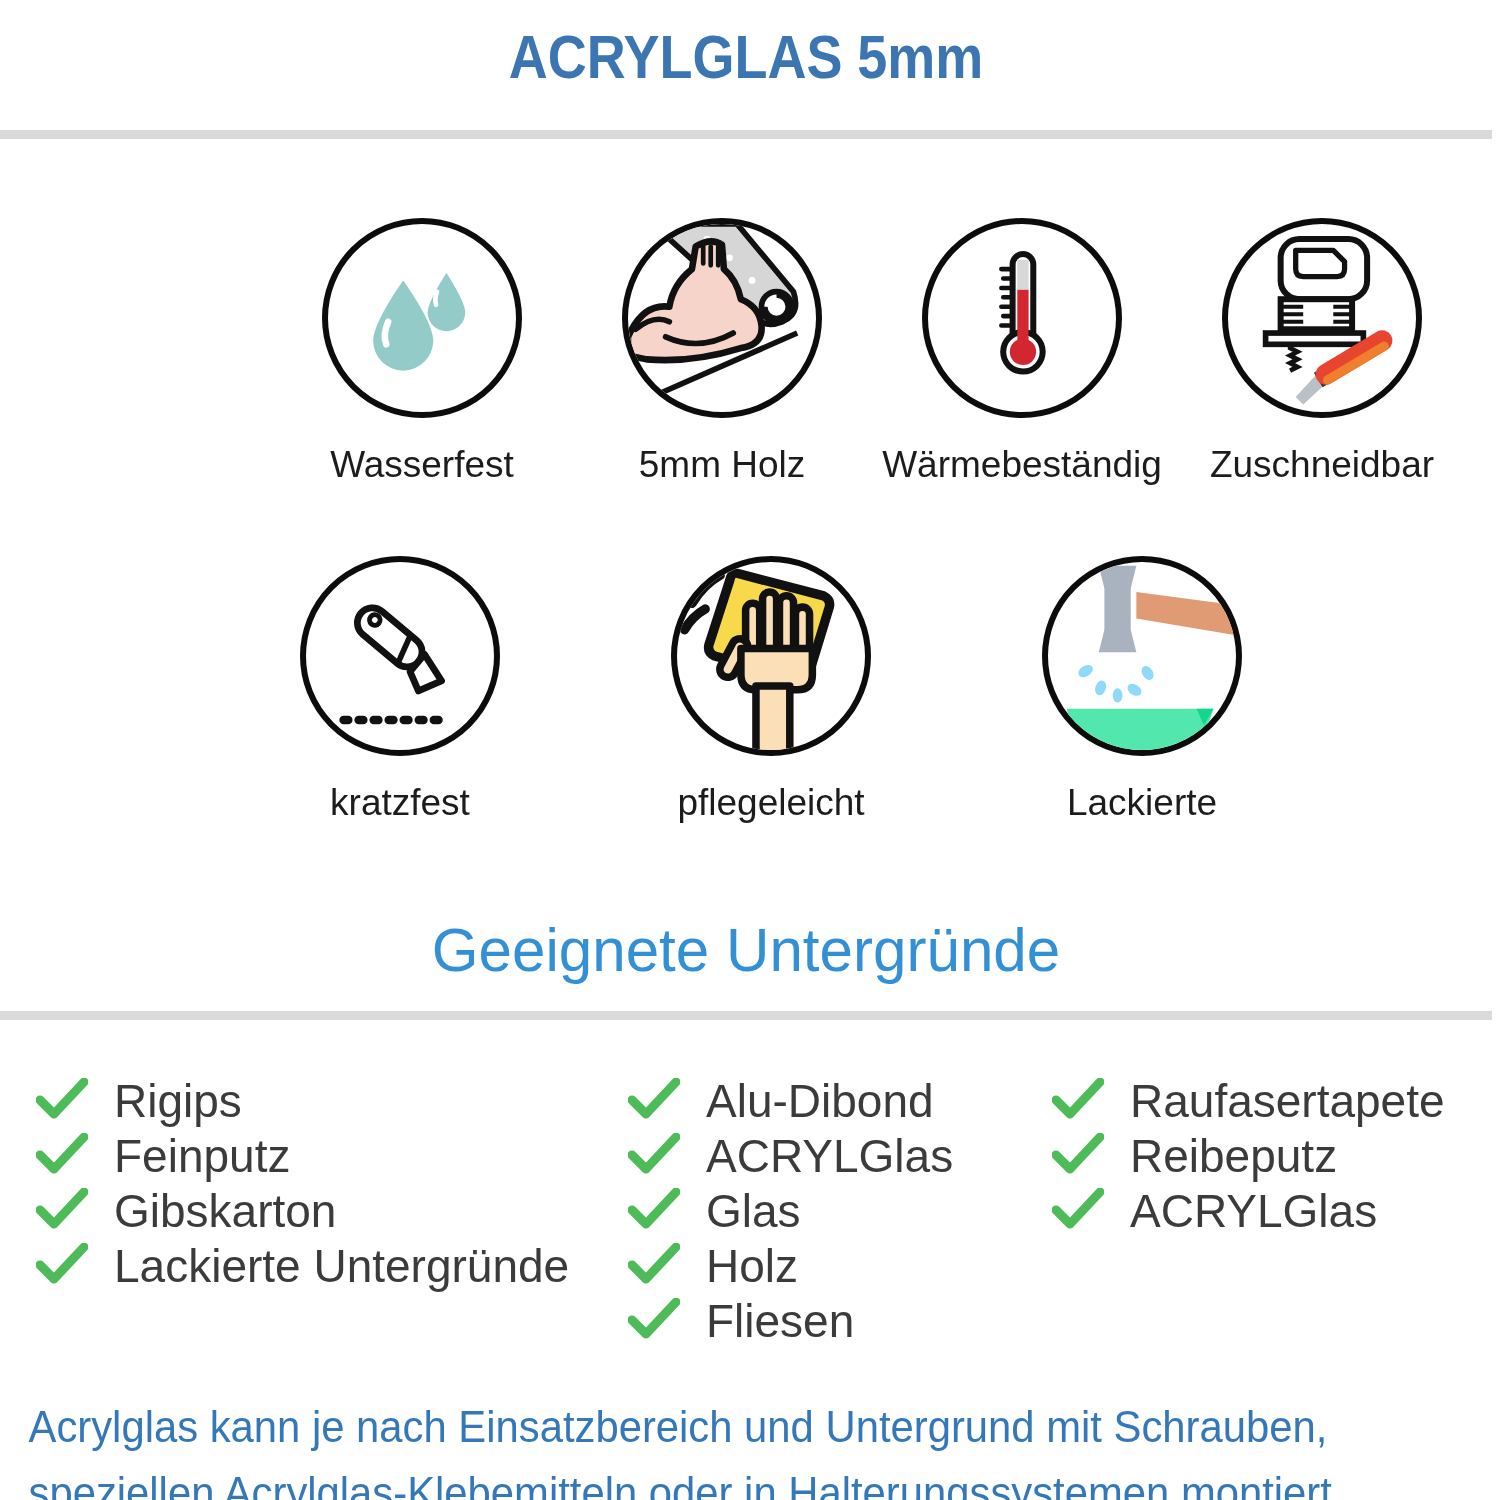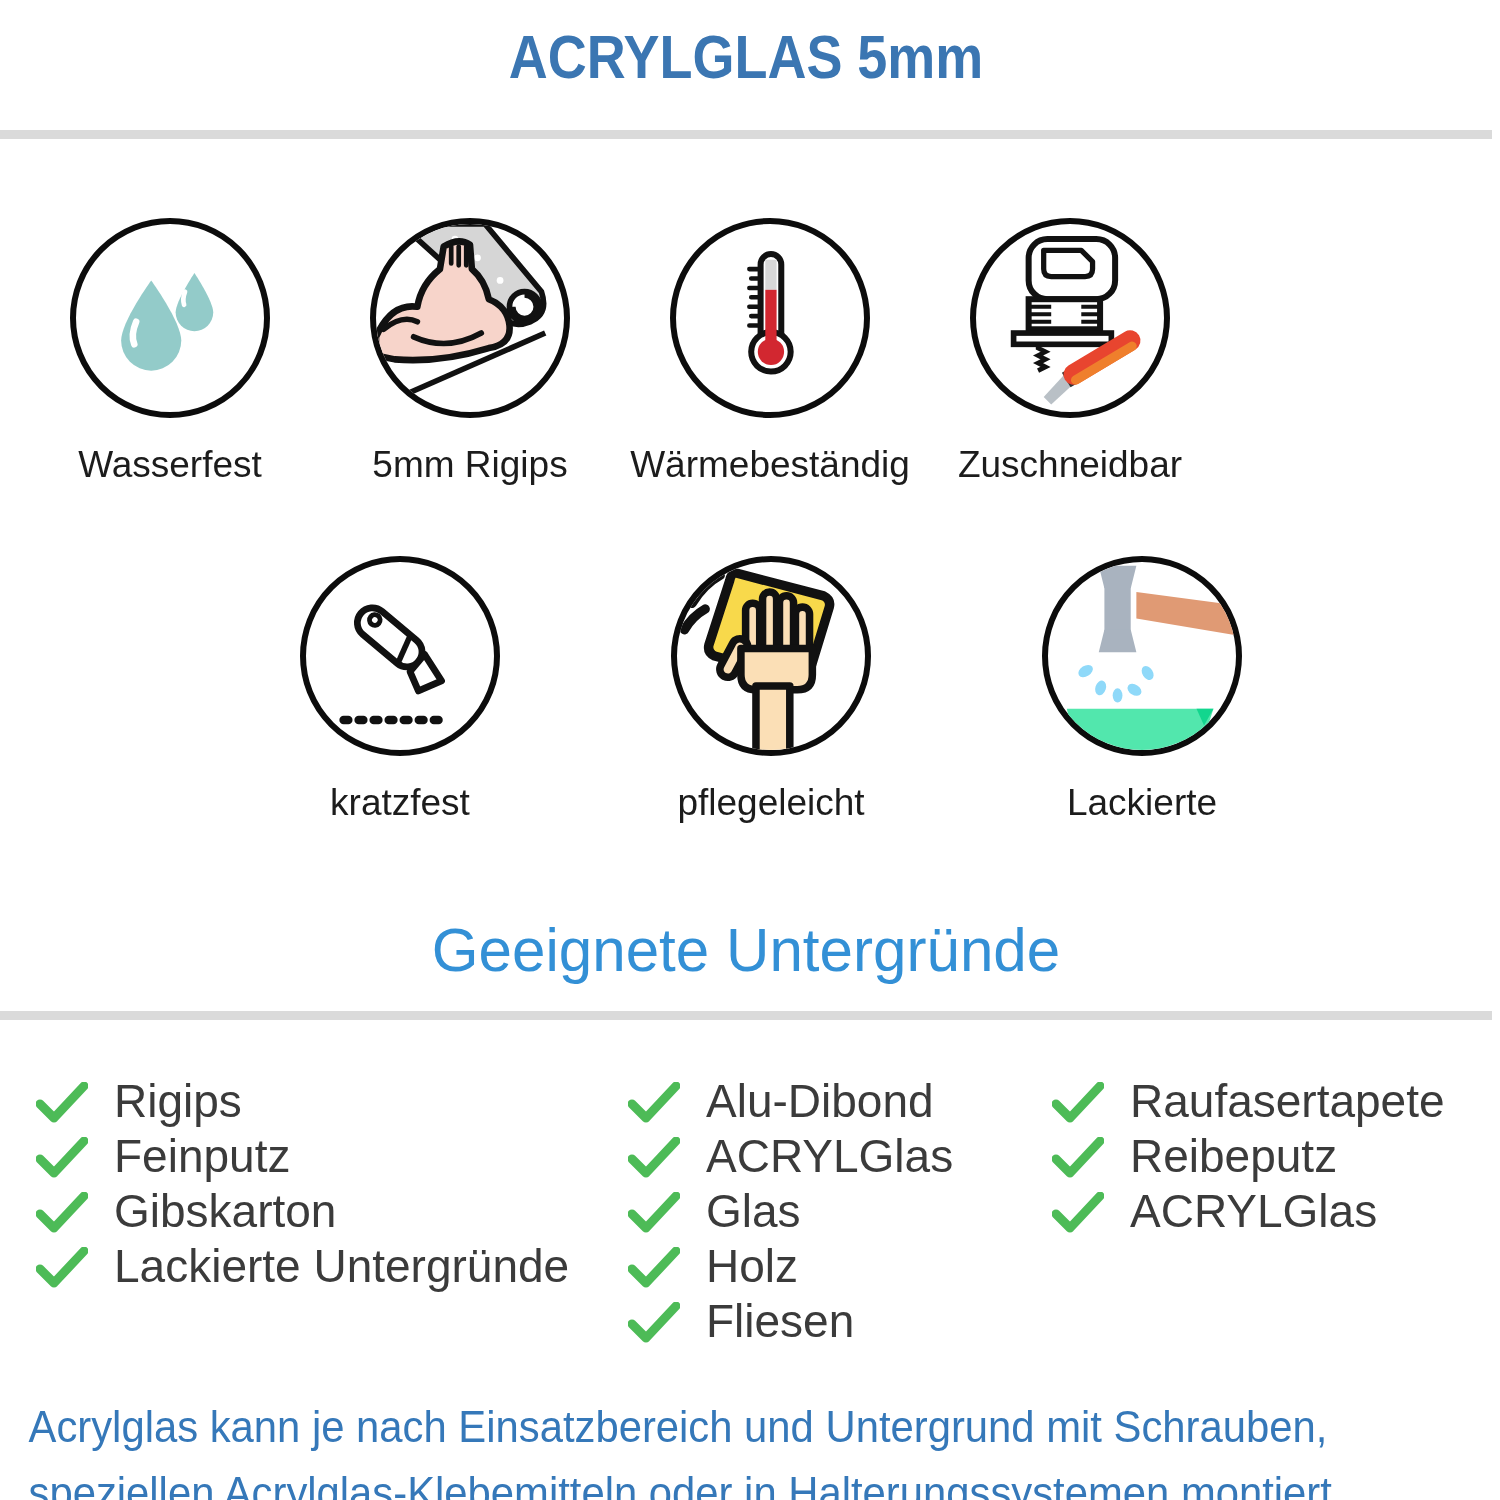--- a/index.html
+++ b/index.html
@@ -9,21 +9,21 @@
   }
   .title{
     margin:0;padding-top:26px;text-align:center;
     font-size:62px;font-weight:bold;line-height:1;color:#3b76b2;
     transform:scaleX(.87);
   }
   .bar{height:9px;background:#dadada;width:100%;}
   .bar-top{margin-top:42px;}
   .bar-mid{margin-top:30px;}
   .features{display:flex;}
-  .row1{justify-content:flex-start;padding:0 20px;margin-top:79px;}
+  .row1{justify-content:flex-end;padding:0 20px;margin-top:79px;}
   .row2{justify-content:center;gap:71px;margin-top:68px;margin-left:50px;}
   .feature{width:300px;flex:0 0 auto;}
   .circle{
     width:200px;height:200px;margin:0 auto;box-sizing:border-box;
     border:6px solid #0c0c0c;border-radius:50%;overflow:hidden;
     display:flex;align-items:center;justify-content:center;background:#fff;
   }
   .circle svg{display:block;width:188px;height:188px;}
   .feature-label{
     margin-top:24px;text-align:center;font-size:37px;line-height:1.25;color:#1c1c1c;
@@ -32,21 +32,21 @@
   .section-title{
     margin:0;padding-top:92px;text-align:center;
     font-size:62px;font-weight:normal;line-height:1;color:#3390d6;
     transform:scaleX(.97);
   }
   .substrates{display:flex;align-items:flex-start;padding-left:36px;margin-top:58px;}
   .col{display:flex;flex-direction:column;gap:9px;}
   .col-1{width:592px;}
   .col-2{width:424px;}
   .col-3{flex:1;}
-  .item{display:flex;align-items:flex-end;gap:26px;height:46px;}
+  .item{display:flex;align-items:flex-start;gap:26px;height:46px;}
   .item .check{flex:0 0 auto;}
   .item span{font-size:46px;line-height:46px;color:#3b3b3b;white-space:nowrap;}
   .note{
     margin:50px 0 0 0;padding-left:30px;
     font-size:44px;line-height:1.5;color:#3578b9;
     white-space:pre-line;transform:scaleX(.95);transform-origin:left top;
   }
 </style>
 </head>
 <body>
@@ -79,21 +79,21 @@
           <circle cx="42" cy="8" r="1.8" fill="#fff"></circle>
             <circle cx="54" cy="18" r="1.8" fill="#fff"></circle>
             <circle cx="66" cy="30" r="1.8" fill="#fff"></circle>
           <path d="M8,94 L90,58" stroke="#111" stroke-width="3" fill="none"></path>
           <path d="M0,60 Q8,42 22,44 Q24,32 34,24 L36,12 Q44,7 50,11 L51,24 Q58,30 60,40 Q70,44 71,54 Q72,64 60,66 Q34,74 10,72 L0,70 Z" fill="#f7d4ca" stroke="#111" stroke-width="3.5" stroke-linejoin="round"></path>
           <path d="M40,12 L40,21 M44,12 L44,22 M48,12 L48,22" stroke="#111" stroke-width="2.5" stroke-linecap="round"></path>
           <path d="M4,56 Q14,48 22,52" stroke="#111" stroke-width="3" fill="none" stroke-linecap="round"></path>
           <path d="M20,60 Q38,68 56,58" stroke="#111" stroke-width="3" fill="none" stroke-linecap="round"></path>
         </svg>
       </div>
-      <div class="feature-label">5mm Rigips</div>
+      <div class="feature-label">5mm Holz</div>
     </div>
 
     <div class="feature">
       <div class="circle">
         <svg viewBox="0 0 100 100">
           <rect x="45" y="16" width="11" height="48" rx="5.5" fill="#ffffff" stroke="#111" stroke-width="3.2"></rect>
           <circle cx="50.5" cy="68" r="10.5" fill="#ffffff" stroke="#111" stroke-width="3.2"></circle>
           <rect x="47.5" y="19" width="6" height="16" fill="#d8d8d8"></rect>
           <rect x="47.5" y="35" width="6" height="32" fill="#d22730"></rect>
           <circle cx="50.5" cy="68" r="7" fill="#d22730"></circle>

